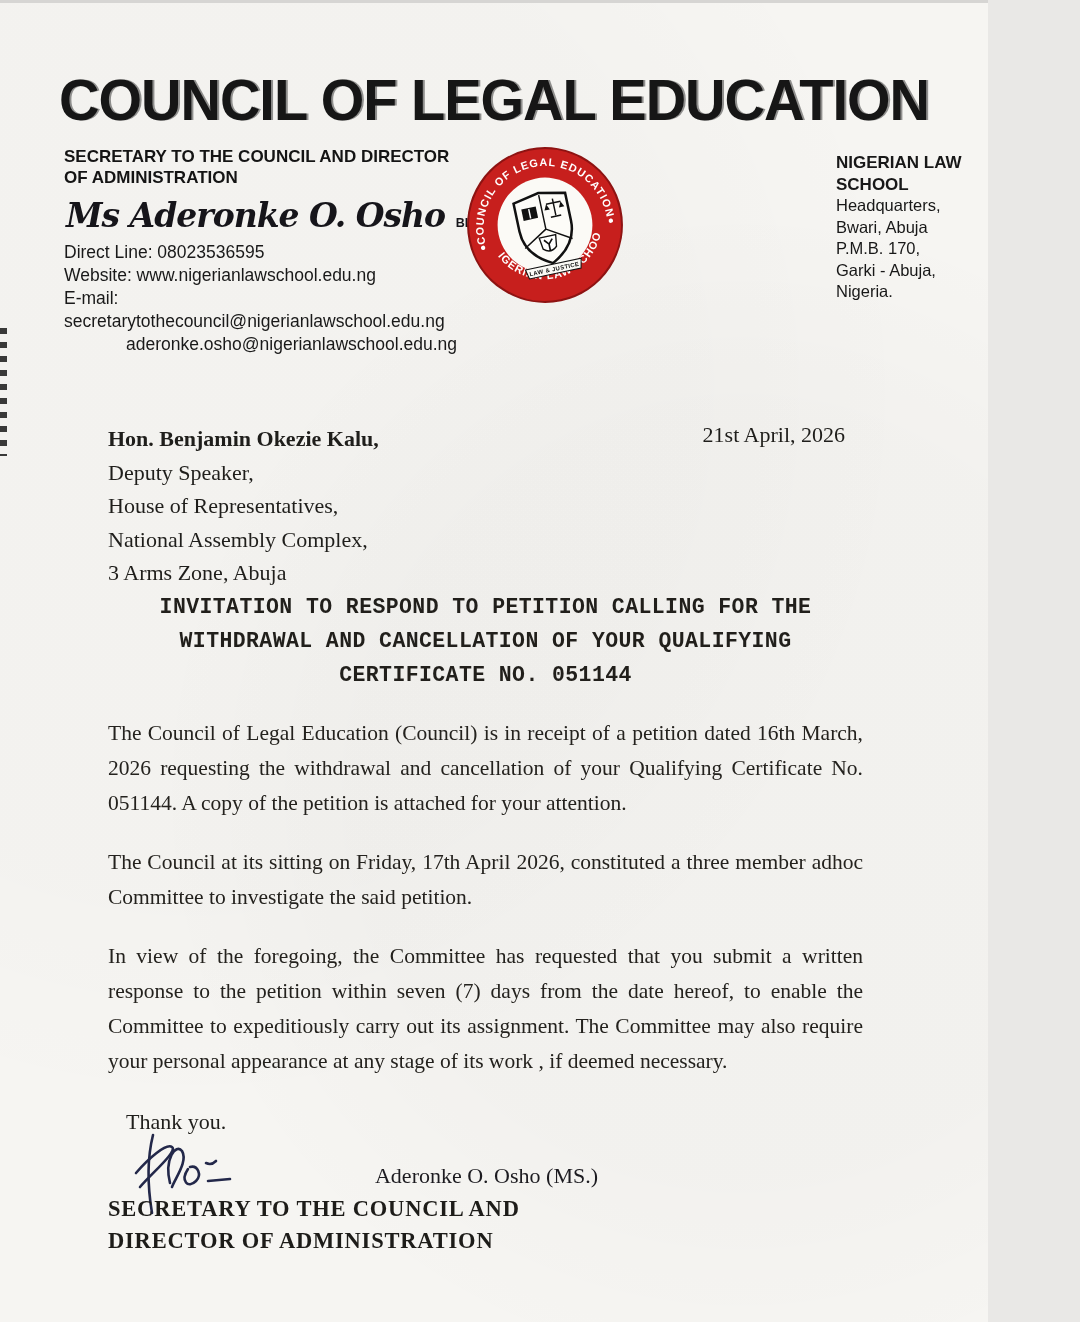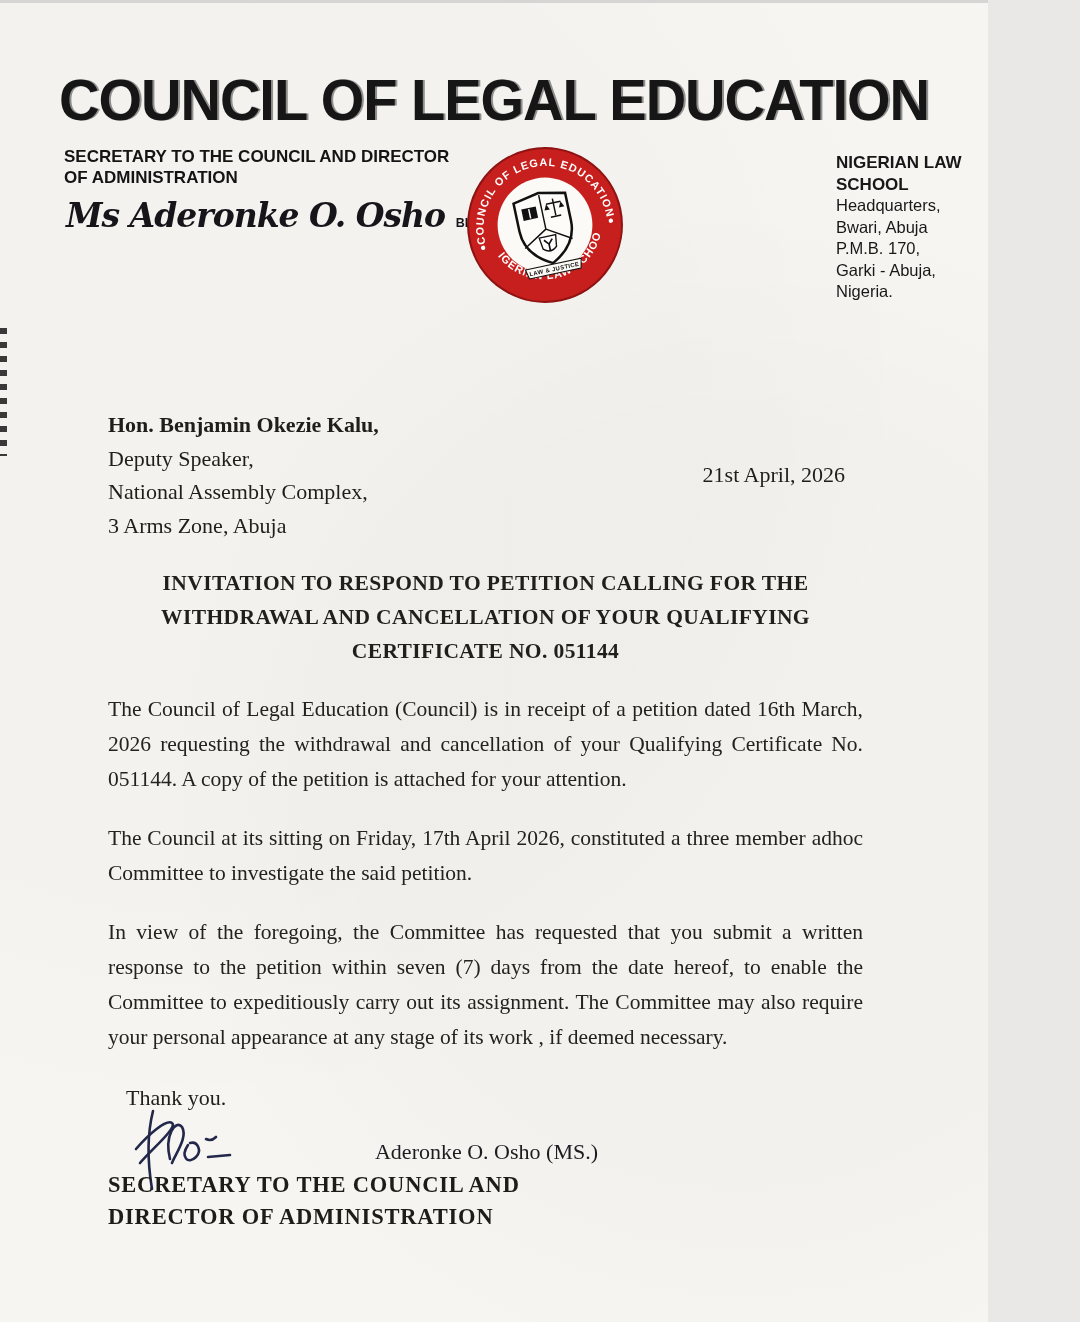--- a/index.html
+++ b/index.html
@@ -36,26 +36,26 @@
   .script-name .suffix{font-family:"Liberation Sans", sans-serif;font-style:normal;font-size:12.5px;font-weight:bold;letter-spacing:0;}
   .lh-contact{font-size:17.5px;line-height:23px;color:#191919;}
   .lh-contact .email2{padding-left:62px;}
   .lh-logo{position:absolute;left:466px;top:146px;width:158px;height:158px;transform:rotate(-12deg);}
   .lh-right{position:absolute;left:836px;top:152px;font-family:"Liberation Sans", sans-serif;font-size:16.5px;line-height:21.5px;color:#181818;}
   .lh-right .org{font-weight:bold;font-size:17px;}
   .ring-text{fill:#ffffff;font-family:"Liberation Sans", sans-serif;font-weight:bold;letter-spacing:1px;}
   .banner-text{fill:#111111;font-family:"Liberation Sans", sans-serif;font-weight:bold;}
   
   main{position:relative;padding:0 125px 0 108px;}
-  .addr-row{display:flex;justify-content:space-between;align-items:center;margin-top:46px;}
+  .addr-row{display:flex;justify-content:space-between;align-items:flex-start;margin-top:60px;}
   .recipient{font-size:22px;line-height:33.5px;}
   .recipient .name{font-weight:bold;}
   .date{font-size:22px;margin-right:18px;white-space:nowrap;}
   .salutation{margin:26px 0 0 0;font-size:22px;}
-  .subject{margin-top:24px;text-align:center;font-weight:bold;font-size:21.5px;line-height:34px;letter-spacing:0.4px;color:#211f1b;}
+  .subject{text-align:center;font-weight:bold;font-size:21.5px;line-height:34px;letter-spacing:0.4px;color:#211f1b;font-family:Liberation Mono, monospace;}
   .body-p{margin:24px 0 0 0;text-align:justify;font-size:21.5px;line-height:35px;color:#24221e;}
   .closing{margin:30px 0 0 18px;font-size:22px;}
   .signature{margin:-14px 0 -58px 18px;width:130px;height:100px;}
   .sig-name{font-weight:normal;font-size:22px;margin-left:2px;color:#1c1b20;text-align:center;}
   .sig-title{font-weight:bold;font-size:22.5px;line-height:32px;letter-spacing:0.8px;margin-top:4px;color:#1d1c19;}
 </style>
 </head>
 <body>
 
 <div class="page">
@@ -64,20 +64,26 @@
 
   <header>
     <h1 class="lh-title">COUNCIL OF LEGAL EDUCATION</h1>
 
     <div class="lh-left">
       <div class="role">
         <div>SECRETARY TO THE COUNCIL AND DIRECTOR</div>
         <div>OF ADMINISTRATION</div>
       </div>
       <div class="script-name"><span>Ms Aderonke O. Osho</span> <span class="suffix">BL, LL.M</span></div>
+      <div class="lh-contact">
+        <div>Direct Line: 08023536595</div>
+        <div>Website: www.nigerianlawschool.edu.ng</div>
+        <div>E-mail: secretarytothecouncil@nigerianlawschool.edu.ng</div>
+        <div class="email2">aderonke.osho@nigerianlawschool.edu.ng</div>
+      </div>
     </div>
 
     <div class="lh-logo">
       <svg viewBox="0 0 150 150" width="158" height="158">
         <circle cx="75" cy="75" r="73" fill="#c71f1d" stroke="#8e1312" stroke-width="2"></circle>
         <circle cx="75" cy="75" r="45" fill="#fbfaf6"></circle>
         <defs>
           <path id="arcT" d="M 16,78 A 59,59 0 1 1 134,78" fill="none"></path>
           <path id="arcB" d="M 24,92 A 55,55 0 0 0 126,92" fill="none"></path>
         </defs>
@@ -111,20 +117,21 @@
       <div>Garki - Abuja,</div>
       <div>Nigeria.</div>
     </div>
   </header>
 
   <main>
     <div class="addr-row">
       <div class="recipient">
         <div class="name">Hon. Benjamin Okezie Kalu,</div>
         <div>Deputy Speaker,</div>
+        <div>House of Representatives,</div>
         <div>National Assembly Complex,</div>
         <div>3 Arms Zone, Abuja</div>
       </div>
       <div class="date">21st April, 2026</div>
     </div>
 
 
     <div class="subject">
       <div>INVITATION TO RESPOND TO PETITION CALLING FOR THE</div>
       <div>WITHDRAWAL AND CANCELLATION OF YOUR QUALIFYING</div>

